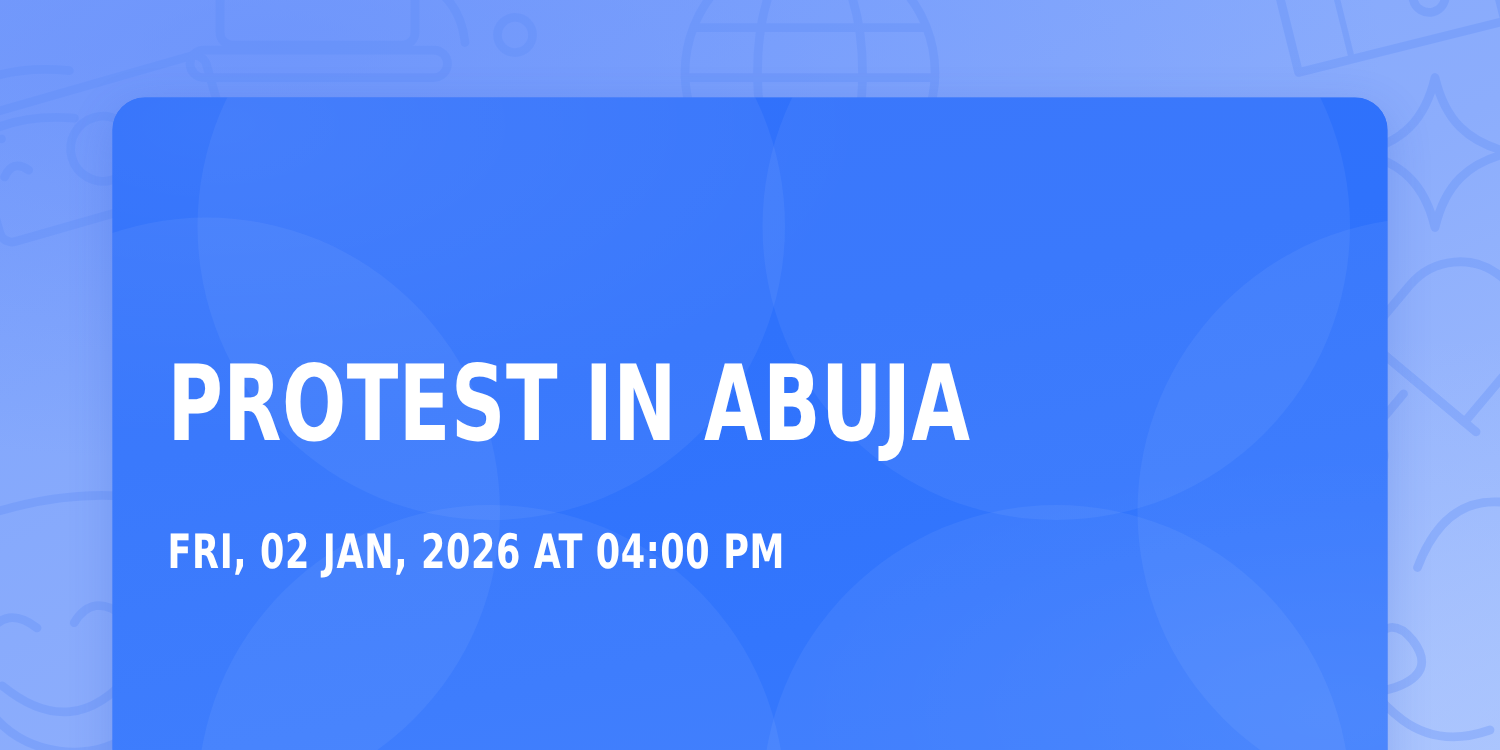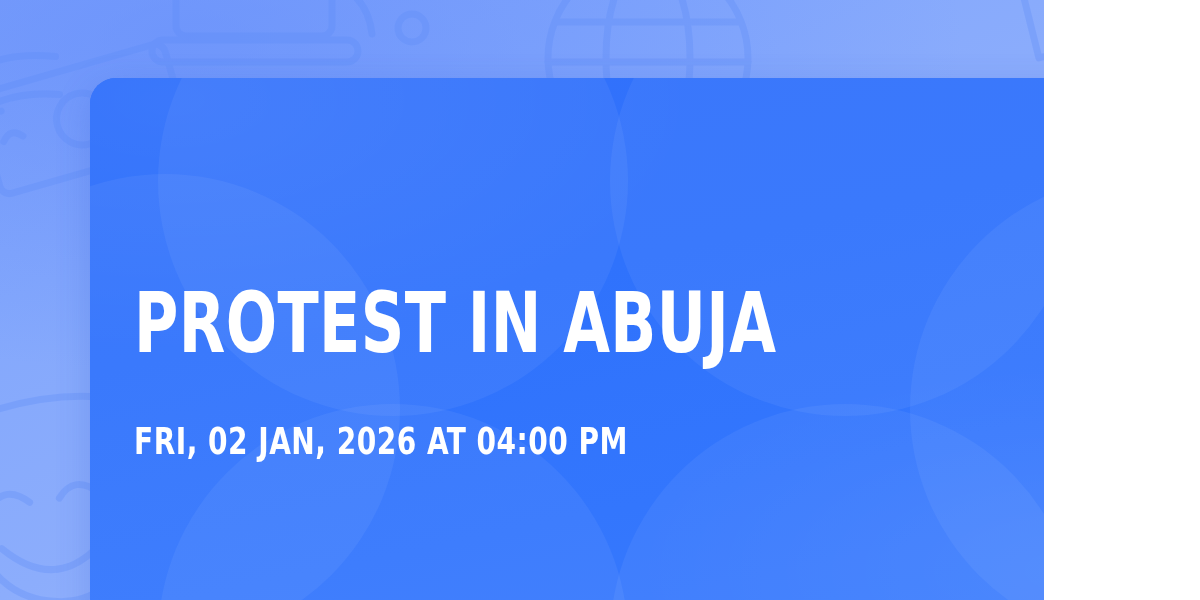--- a/index.html
+++ b/index.html
@@ -10,21 +10,21 @@
     overflow: hidden;
   }
 
   body {
     font-family: "Liberation Sans", sans-serif;
   }
 
   
   #stage {
     position: relative;
-    width: 1044px;
+    width: 1200px;
     height: 600px;
     overflow: hidden;
     background: #86a9fb;
   }
 
   
   .bg-base {
     position: absolute;
     inset: 0;
     background:

